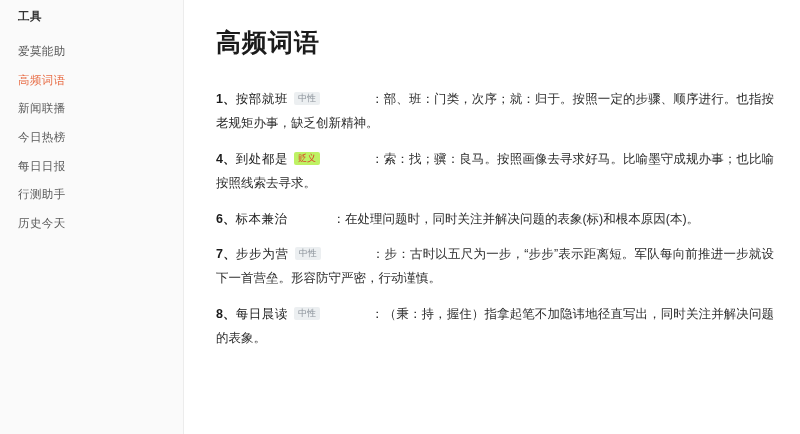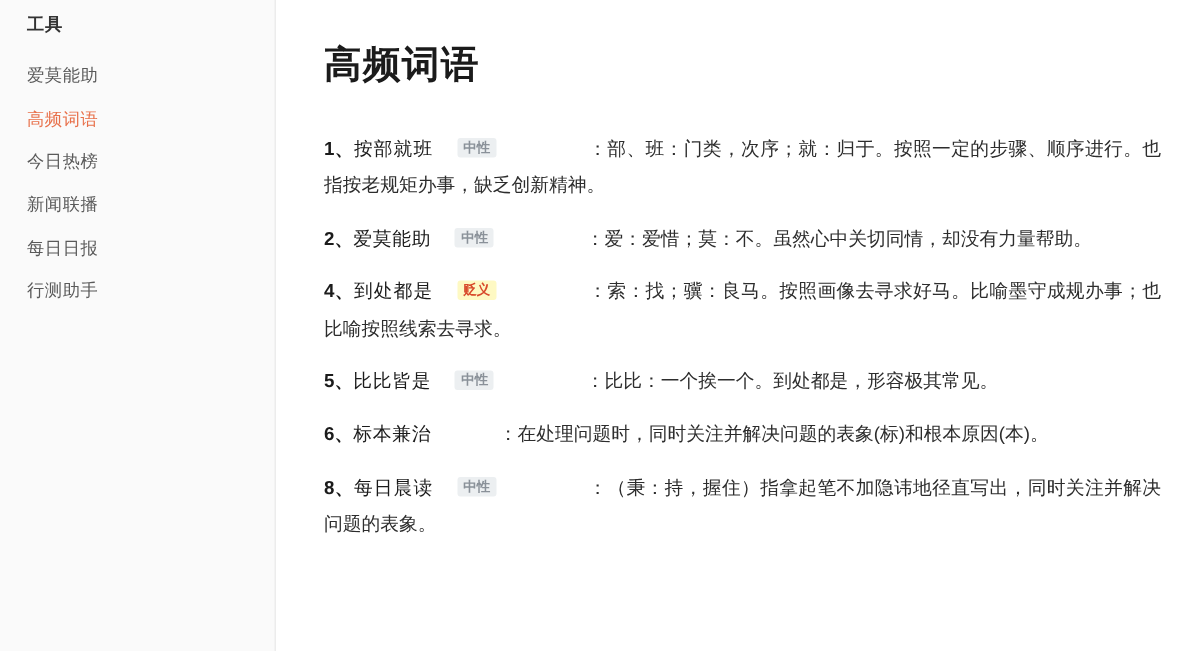--- a/index.html
+++ b/index.html
@@ -76,30 +76,30 @@
     letter-spacing: 0.5px;
   }
   .tag {
     display: inline-block;
     font-size: 9px;
     line-height: 12px;
     height: 13px;
     padding: 0 4px;
     border-radius: 2px;
     vertical-align: 2px;
-    margin: 0 16px;
+    margin: 0 6px;
     letter-spacing: 0;
-    font-weight: bold;
+    font-weight: normal;
   }
   .tag-neutral {
     background: #eceff1;
     color: #8a9199;
   }
   .tag-warn {
-    background: #fef9c3;
+    background: #bef264;
     color: #d8492a;
   }
   .entry .def {
     color: #2d2d2d;
     margin-left: 45px;
   }
   .scroll-gutter {
     position: absolute;
     right: 0; top: 0;
     width: 0px; height: 434px;
@@ -108,33 +108,33 @@
 </head>
 <body>
 
 <div id="app">
 
   <div class="sidebar">
     <div class="sidebar-title">工具</div>
     <div id="sidebar-items">
         <div class="sidebar-item"><span>爱莫能助</span></div>
         <div class="sidebar-item active"><span>高频词语</span></div>
+        <div class="sidebar-item"><span>新闻联播</span></div>
         <div class="sidebar-item"><span>今日热榜</span></div>
-        <div class="sidebar-item"><span>新闻联播</span></div>
         <div class="sidebar-item"><span>每日日报</span></div>
         <div class="sidebar-item"><span>行测助手</span></div>
+        <div class="sidebar-item"><span>历史今天</span></div>
       </div>
   </div>
 
   <div class="main">
     <h1 class="page-title">高频词语</h1>
     <div id="entry-list">
         <div class="entry"><span class="idx">1、</span><span class="term">按部就班</span><span class="tag tag-neutral">中性</span><span class="def">：部、班：门类，次序；就：归于。按照一定的步骤、顺序进行。也指按老规矩办事，缺乏创新精神。</span></div>
-        <div class="entry"><span class="idx">2、</span><span class="term">爱莫能助</span><span class="tag tag-neutral">中性</span><span class="def">：爱：爱惜；莫：不。虽然心中关切同情，却没有力量帮助。</span></div>
         <div class="entry"><span class="idx">4、</span><span class="term">到处都是</span><span class="tag tag-warn">贬义</span><span class="def">：索：找；骥：良马。按照画像去寻求好马。比喻墨守成规办事；也比喻按照线索去寻求。</span></div>
-        <div class="entry"><span class="idx">5、</span><span class="term">比比皆是</span><span class="tag tag-neutral">中性</span><span class="def">：比比：一个挨一个。到处都是，形容极其常见。</span></div>
         <div class="entry"><span class="idx">6、</span><span class="term">标本兼治</span><span class="def">：在处理问题时，同时关注并解决问题的表象(标)和根本原因(本)。</span></div>
+        <div class="entry"><span class="idx">7、</span><span class="term">步步为营</span><span class="tag tag-neutral">中性</span><span class="def">：步：古时以五尺为一步，“步步”表示距离短。军队每向前推进一步就设下一首营垒。形容防守严密，行动谨慎。</span></div>
         <div class="entry"><span class="idx">8、</span><span class="term">每日晨读</span><span class="tag tag-neutral">中性</span><span class="def">：（秉：持，握住）指拿起笔不加隐讳地径直写出，同时关注并解决问题的表象。</span></div>
       </div>
     <div class="scroll-gutter"></div>
   </div>
 
 </div>
 
 </body></html>

